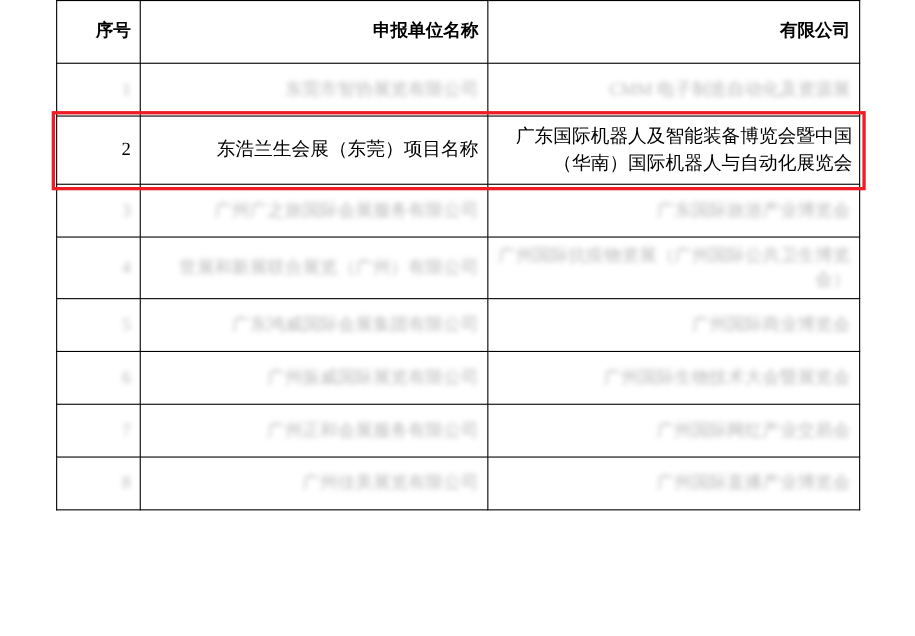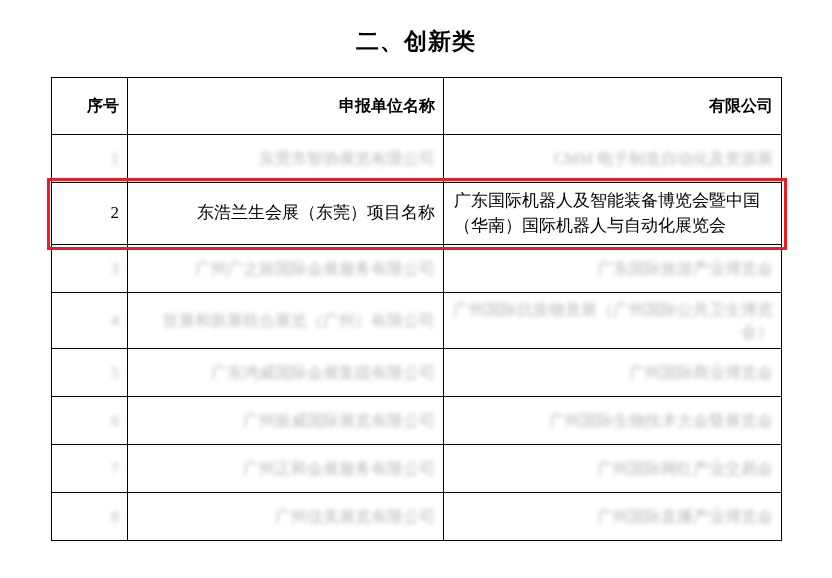--- a/index.html
+++ b/index.html
@@ -70,39 +70,38 @@
   .blurred {
     background: #ffffff;
   }
   
   tr.clear-row td {
     color: #000000;
     font-size: 17px;
     border-color: #000000;
   }
   tr.clear-row td.proj-cell {
-    text-align: left;
+    text-align: right;
     line-height: 1.45;
     padding-left: 10px;
     padding-right: 6px;
   }
   
   .red-box {
     position: absolute;
     border: 3px solid #ee1c25;
     box-sizing: border-box;
     pointer-events: none;
   }
 </style>
 </head>
 <body>
 
 <div class="page">
 
-  <div class="doc-title">二、创新类</div>
 
   <div class="table-wrap">
     <table class="main-table">
       <colgroup>
         <col class="c-index">
         <col class="c-unit">
         <col class="c-proj">
       </colgroup>
       <thead>
         <tr>

